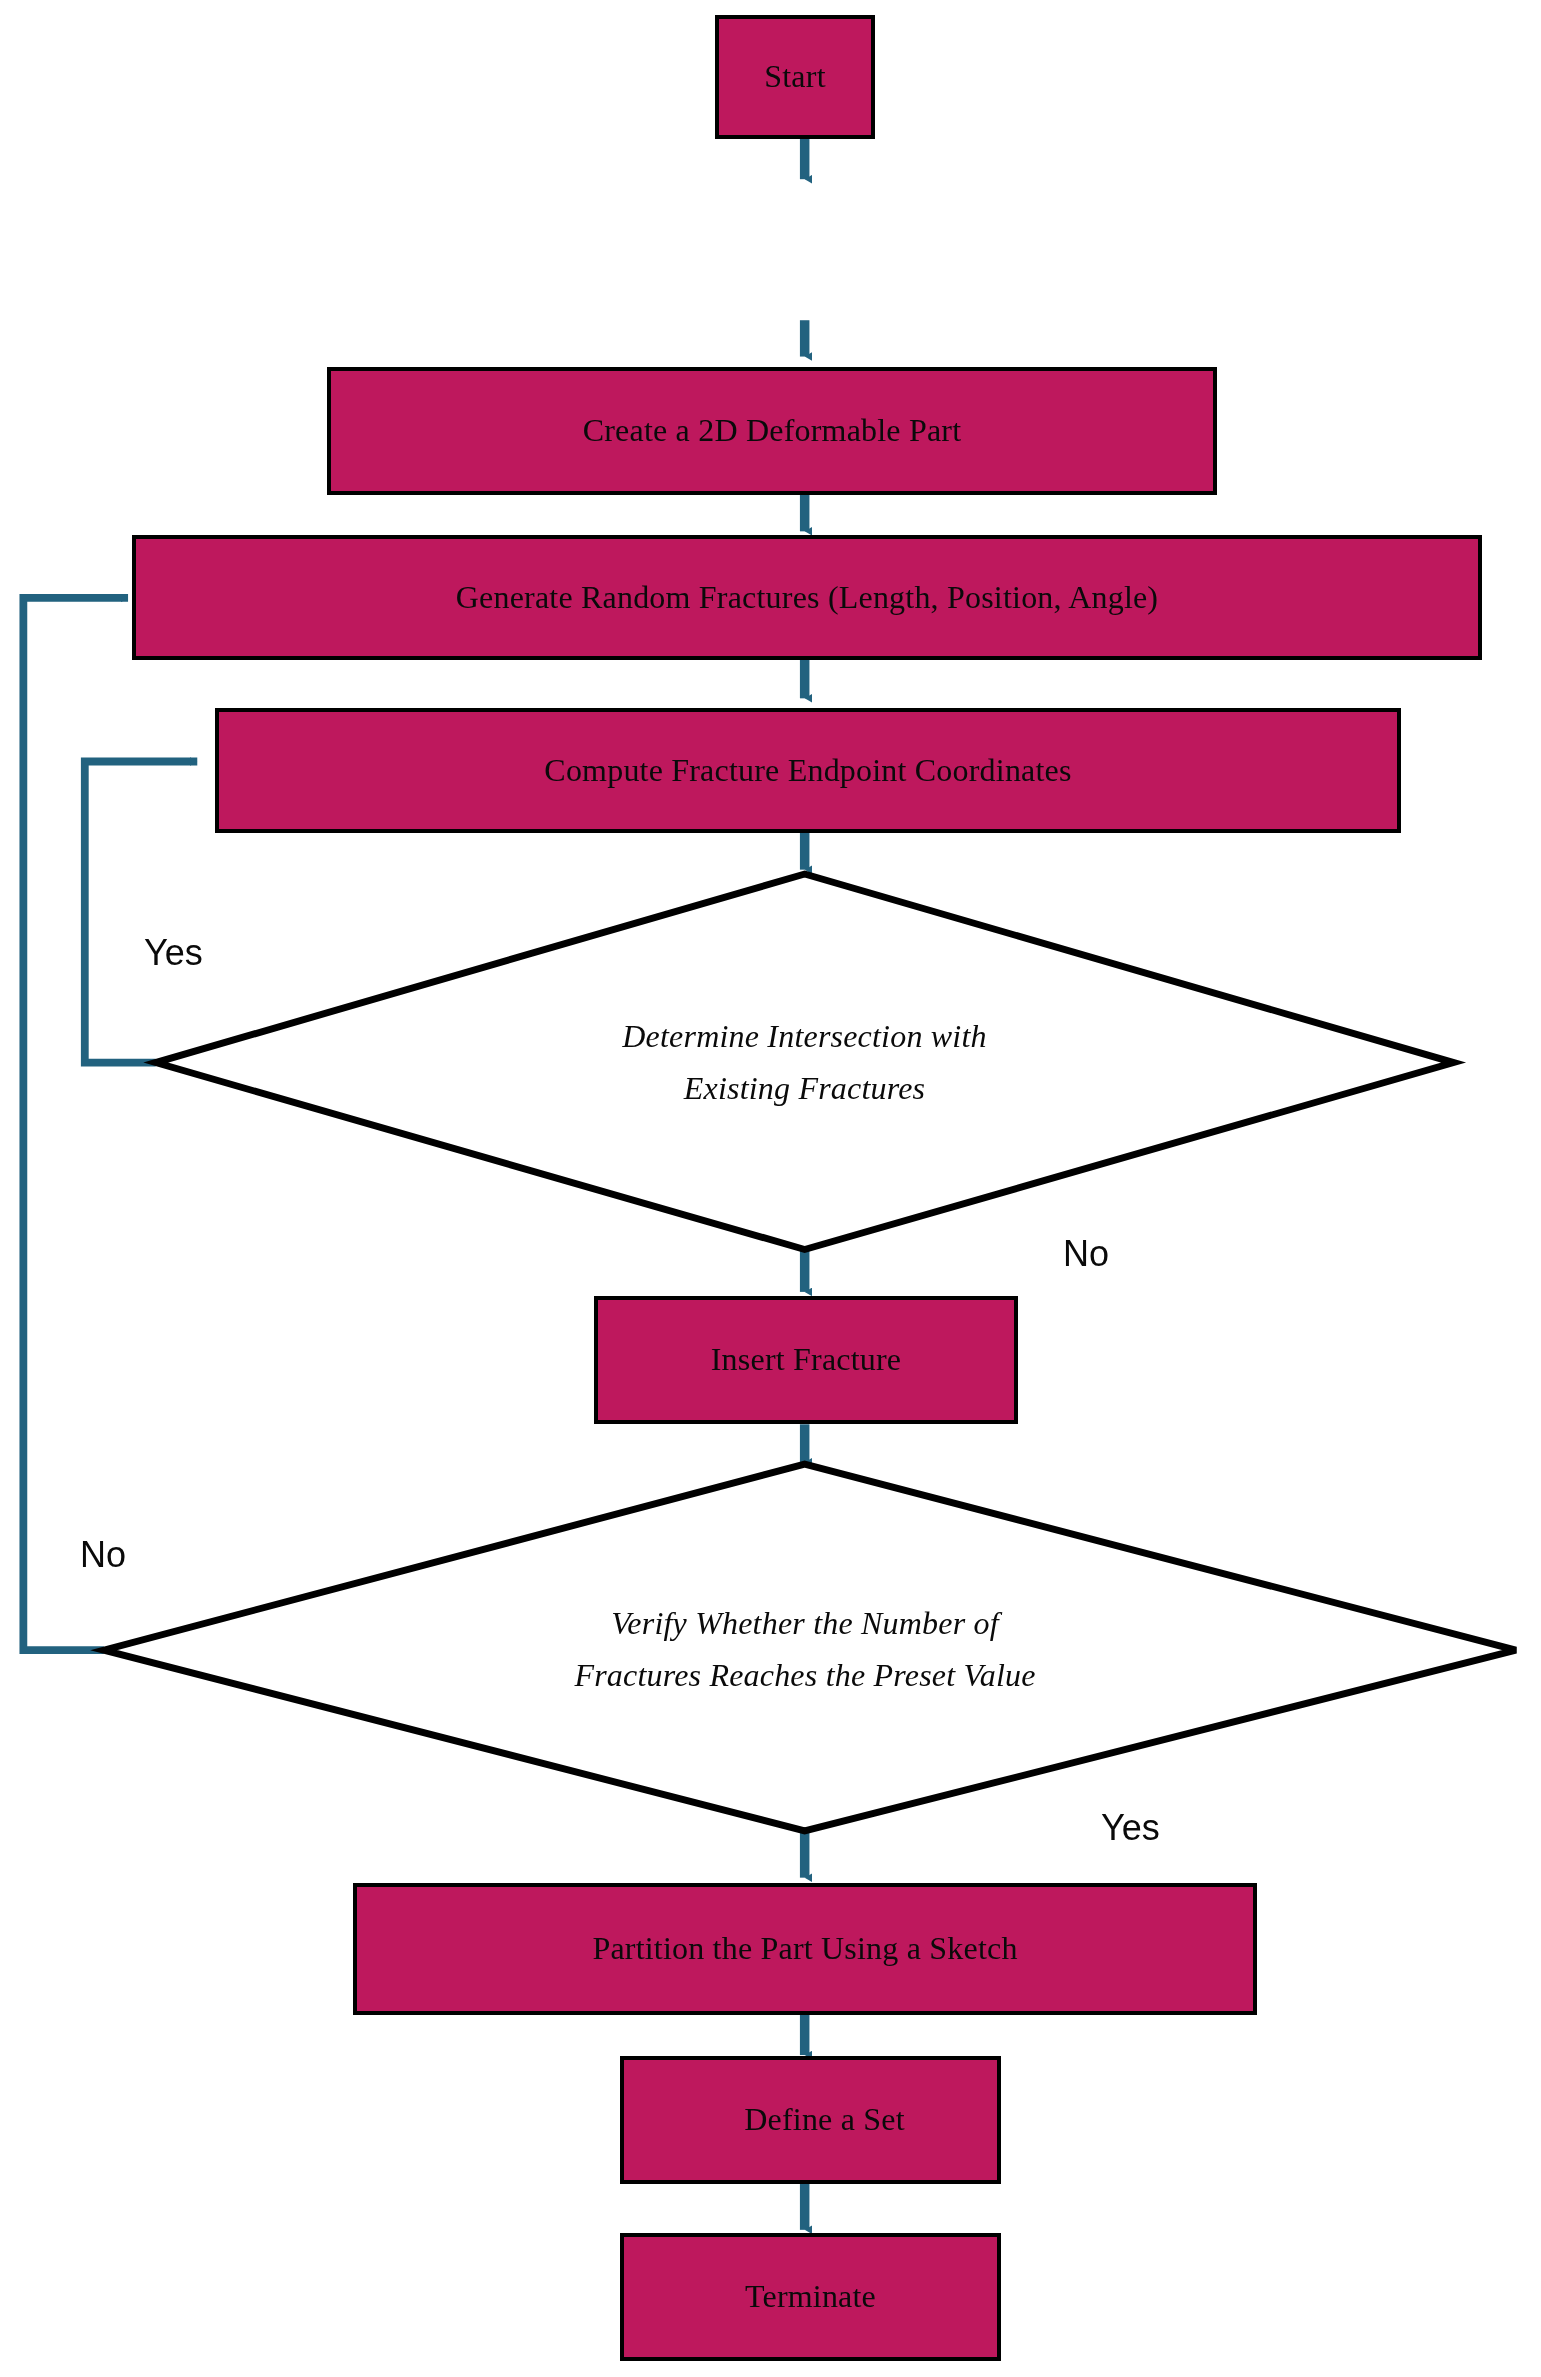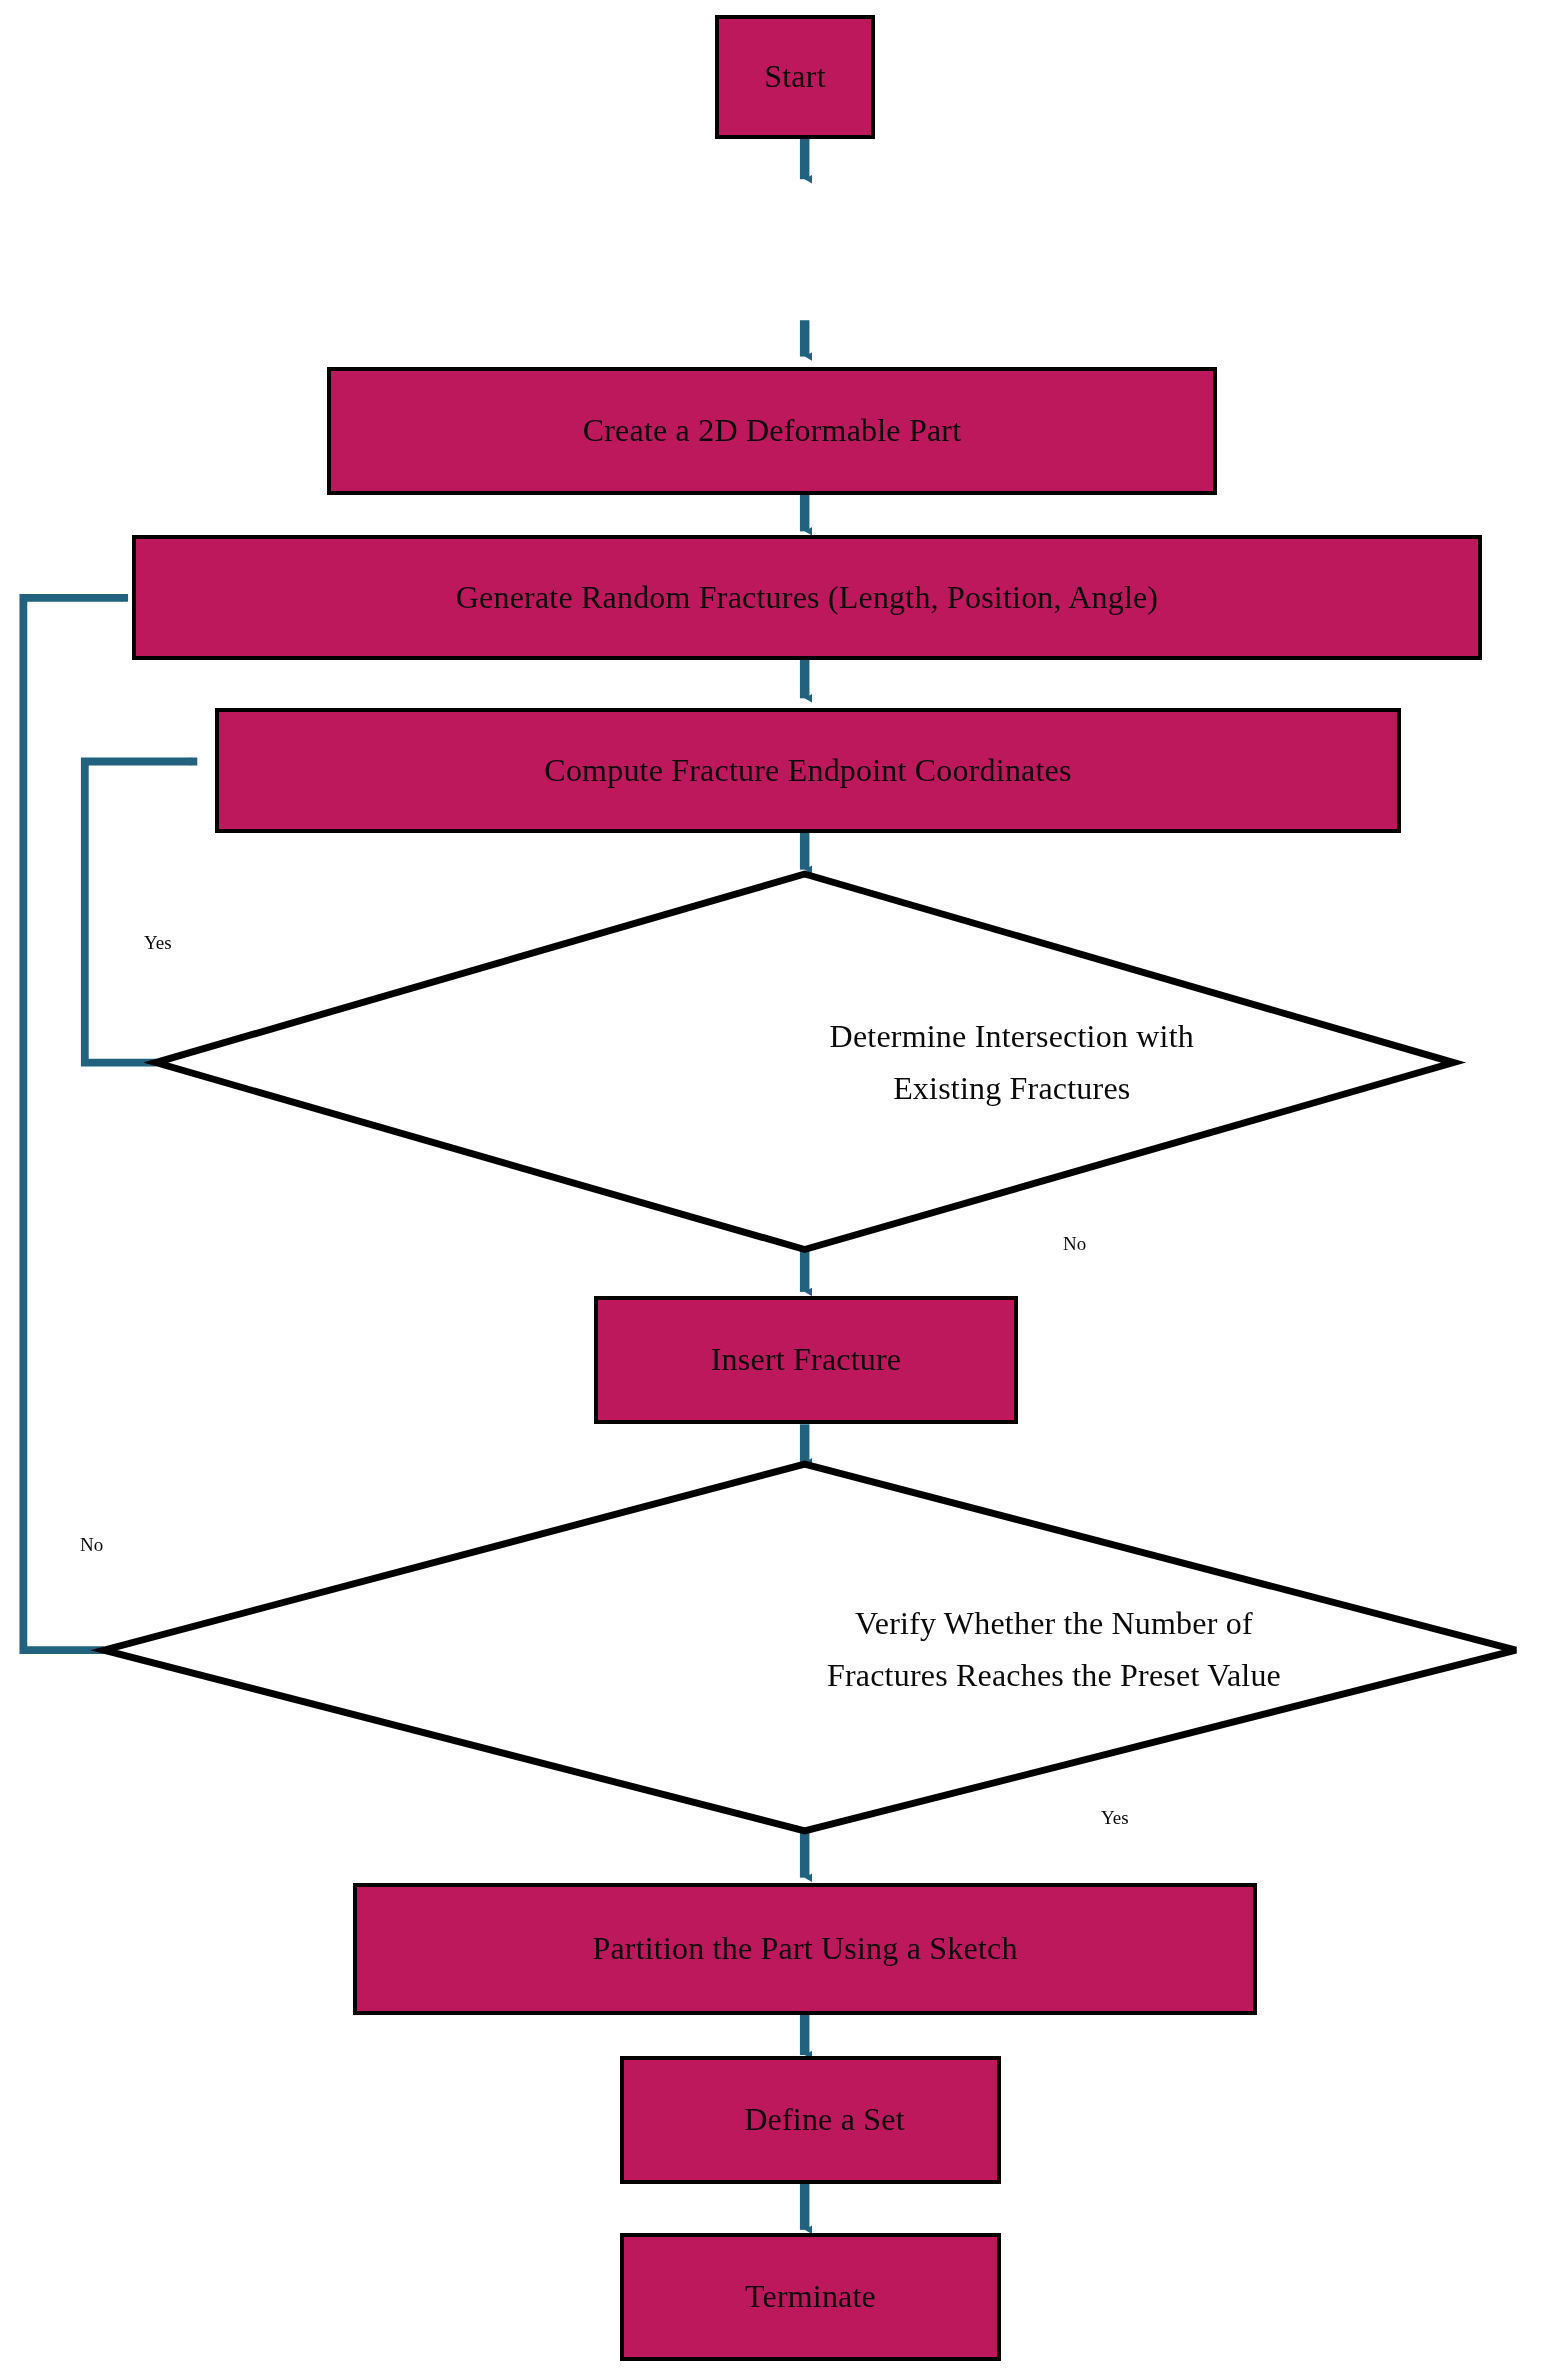--- a/index.html
+++ b/index.html
@@ -41,33 +41,34 @@
     font-size: 32px;
     color: #0a0a0a;
     line-height: 1.62;
     white-space: pre-line;
     letter-spacing: 0.2px;
   }
   .decision-node {
     position: absolute;
     display: flex;
     align-items: center;
-    justify-content: flex-end;
+    justify-content: center;
     text-align: center;
     pointer-events: none;
+    font-style: italic;
   }
   .decision-node .node-label {
     position: relative;
     z-index: 2;
     pointer-events: auto;
   }
   .edge-label {
     position: absolute;
-    font-family: Liberation Serif, serif;
-    font-size: 19px;
+    font-family: Liberation Sans, sans-serif;
+    font-size: 36px;
     color: #0a0a0a;
     white-space: nowrap;
   }
 </style>
 </head>
 <body>
 
 <div id="flowchart-canvas">
 
   <svg id="flow-svg" viewBox="0 0 1781 2747" xmlns="http://www.w3.org/2000/svg">

